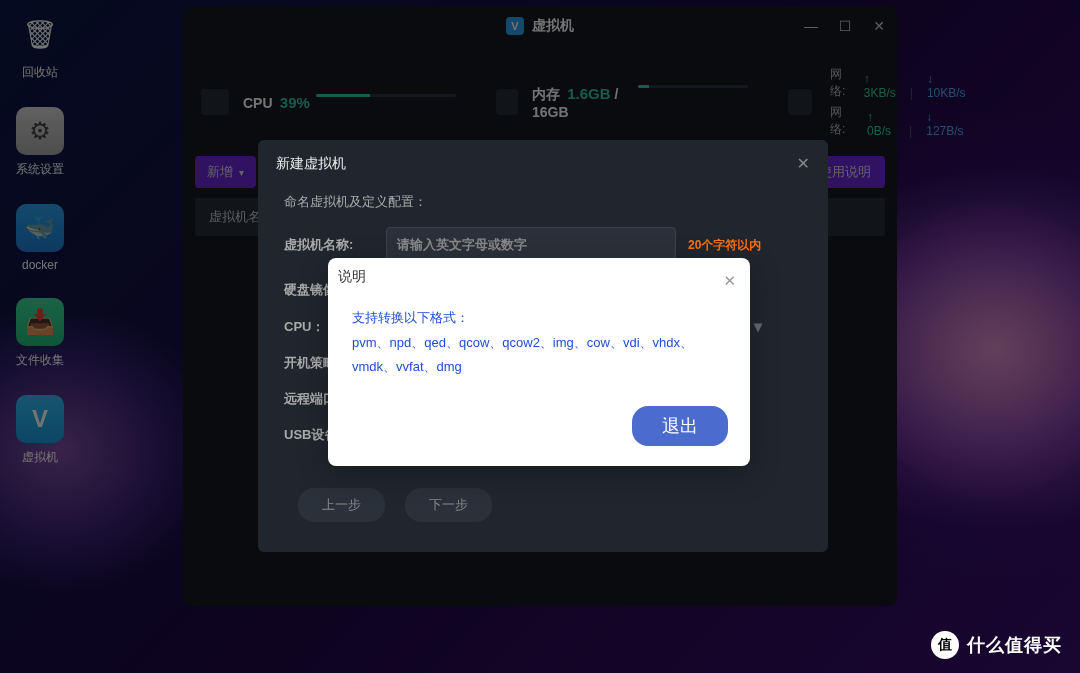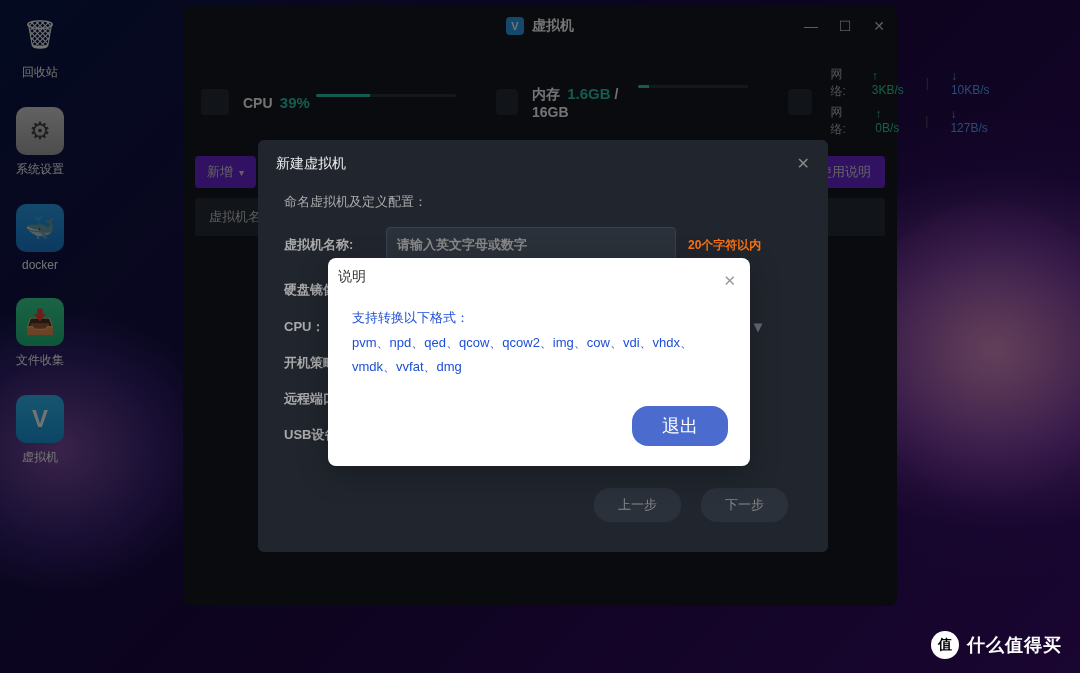--- a/index.html
+++ b/index.html
@@ -27,21 +27,21 @@
 .stats { display: flex; padding: 20px 18px 18px; gap: 40px; align-items: center; }
 .stat-ico { width: 28px; height: 26px; background: #3a4250; border-radius: 4px; opacity: .5; margin-right: 4px; }
 .stat-block { display: flex; align-items: center; gap: 10px; }
 .stat-col{display:flex;flex-direction:row;gap:6px}
 .stat-lbl { color: #fff; font-weight: 600; font-size: 14px; }
 .stat-val { color: #30c9b0; font-weight: 700; font-size: 15px; }
 .stat-sub { color: #fff; font-weight: 700; font-size: 14px; }
 .bar { width: 140px; height: 3px; background: #2d3440; border-radius: 2px; position: relative; overflow: hidden; }
 .bar-fill { position: absolute; height: 100%; background: #30c9b0; }
 .netcol{display:flex;flex-direction:column;gap:4px;font-size:12px}
-.netrow{display:flex;gap:22px;align-items:center}
+.netrow{display:flex;gap:14px;align-items:flex-end}
 .net-lbl{color:#bbb}
 .net-up{color:#37d29a}
 .net-dn{color:#5aa8ff}
 
 .toolbar { display: flex; padding: 0 12px; gap: 10px; align-items: center; }
 .btn-new { background: #6d28d9; padding: 7px 12px; border-radius: 4px; display: flex; align-items: center; gap: 6px; color: #ddd; font-size: 13px; cursor: pointer; }
 .ghost-btn{background:#1e242d;border:1px solid #2d3440;border-radius:4px;padding:6px 14px;color:#556;font-size:12px}
 .btn-help { margin-left: auto; background: #6d28d9; padding: 7px 14px; border-radius: 4px; color: #ddd; font-size: 13px; cursor: pointer; }
 .col-head{background:#262d38;margin:10px 12px 0;padding:10px 14px;font-size:13px;color:#ccc;border-radius:2px}
 
@@ -49,21 +49,21 @@
 
 .dialog1 { position: absolute; left: 258px; top: 140px; width: 570px; background: #21262e; border-radius: 6px; z-index: 4; color: #ccc; padding: 0 0 30px; }
 .dlg-hdr { display: flex; justify-content: space-between; align-items: center; padding: 14px 18px; font-size: 14px; color: #eee; font-weight: 500; }
 .dlg-close { color: #888; cursor: pointer; font-size: 16px; }
 .dlg-body { padding: 6px 26px; }
 .dlg-sub { color: #aaa; font-size: 13px; margin-bottom: 16px; }
 .row { display: flex; align-items: center; gap: 12px; margin-bottom: 18px; font-weight: bold; }
 .row-lbl { width: 90px; color: #aaa; font-size: 13px; }
 .inp { flex: 1; max-width: 290px; background: #2b313a; border: 1px solid #3a4250; border-radius: 4px; padding: 8px 10px; color: #888; font-size: 13px; }
 .row-tail { color: #f97316; font-size: 12px; }
-.dlg-foot { display: flex; justify-content: flex-end; gap: 20px; padding: 20px 40px 0; }
+.dlg-foot { display: flex; gap: 20px; padding: 20px 40px 0; }
 .step-btn { background: #2a313b; padding: 8px 24px; border-radius: 16px; color: #888; font-size: 13px; cursor: pointer; }
 
 .dialog2 { position: absolute; left: 328px; top: 258px; width: 422px; background: #fff; border-radius: 8px; z-index: 6; color: #333; box-shadow: 0 8px 30px rgba(0,0,0,.3); }
 .d2-hdr { position: relative; padding: 10px; font-weight: 400; font-size: 14px; }
 .d2-close { position: absolute; right: 14px; top: 14px; color: #999; cursor: pointer; font-size: 15px; }
 .d2-body { padding: 10px 24px 14px; font-size: 13px; color: #1d4ed8; line-height: 1.9; }
 .d2-foot { padding: 12px 22px 20px; display: flex; justify-content: flex-end; }
 .d2-btn { background: #4b6cce; color: #fff; padding: 8px 30px; border-radius: 16px; font-size: 18px; cursor: pointer; }
 
 .watermark { position: absolute; right: 18px; bottom: 14px; display: flex; align-items: center; gap: 8px; z-index: 10; }

